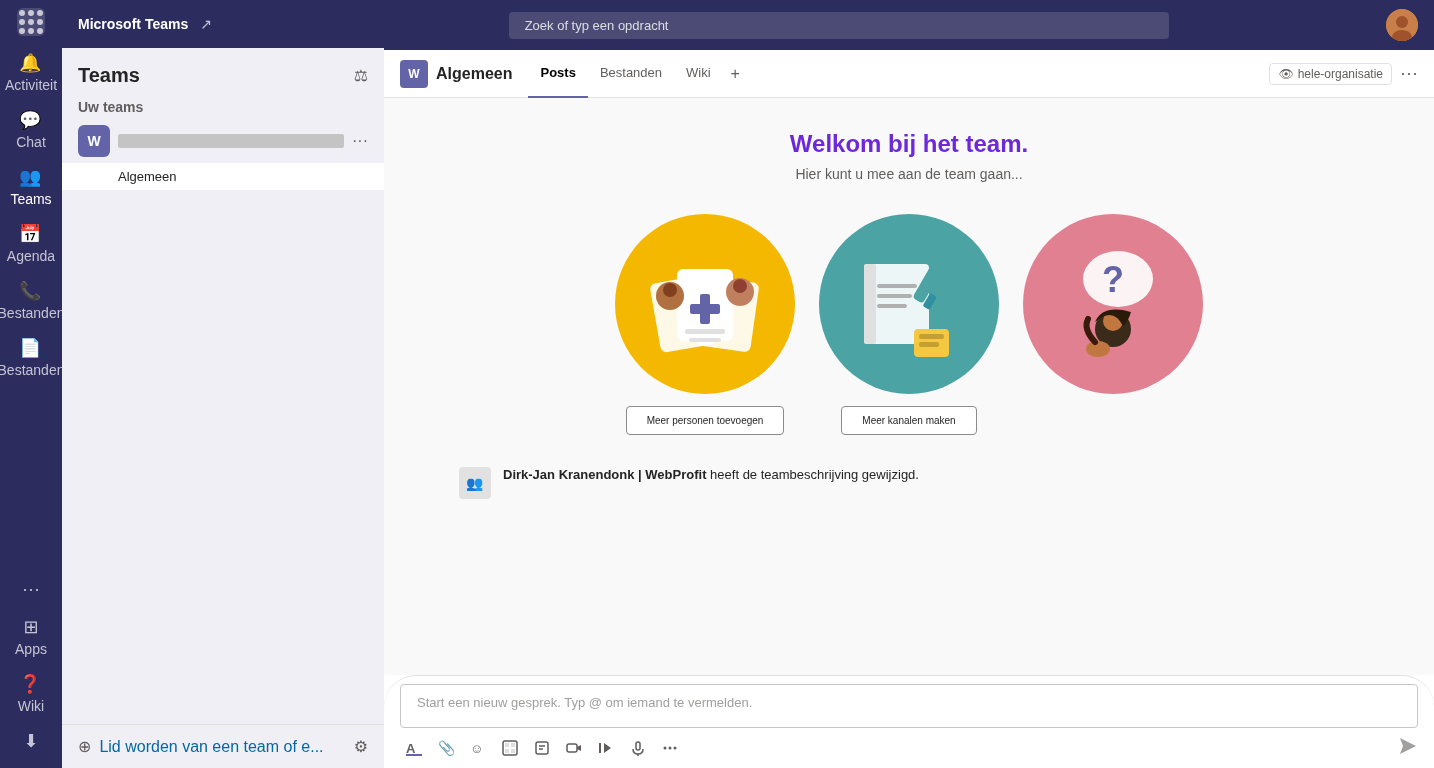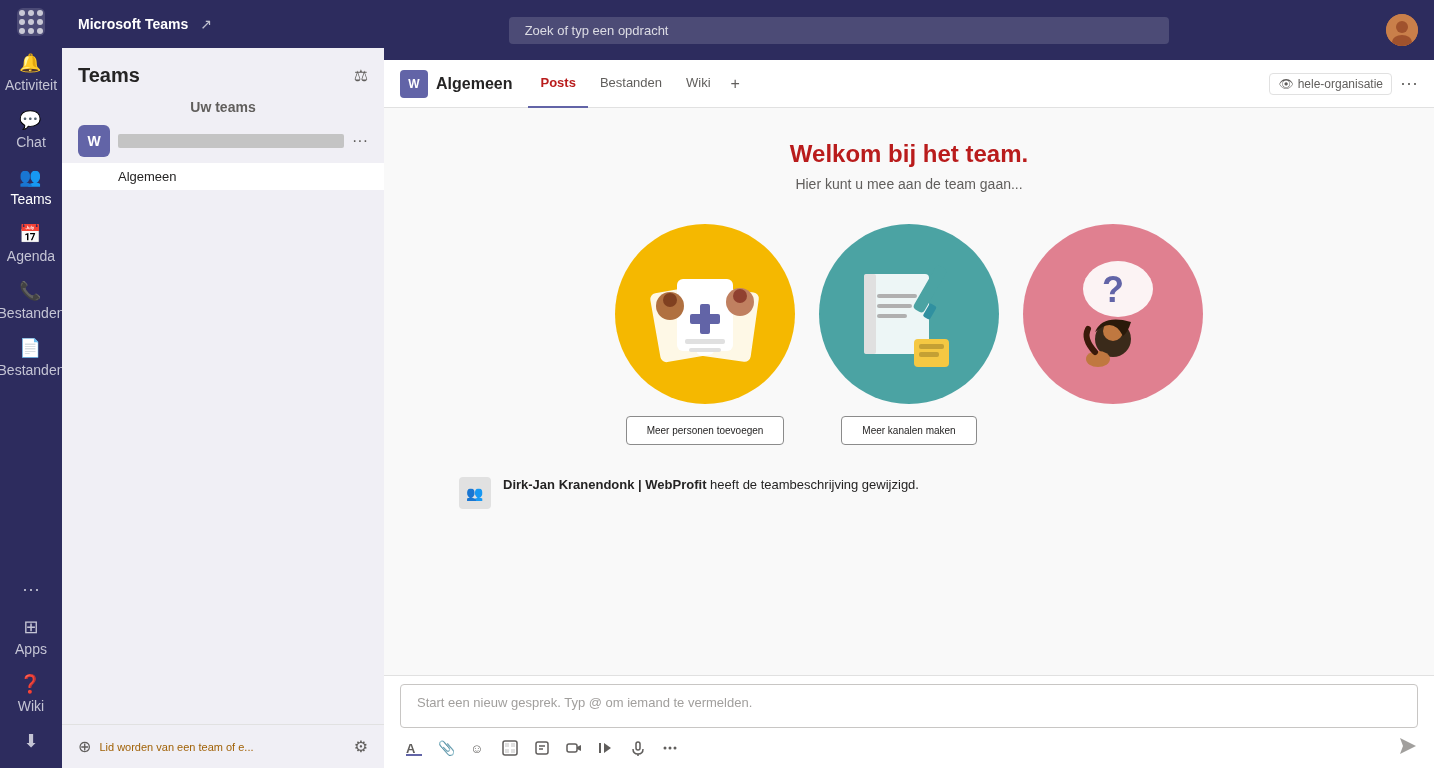--- a/index.html
+++ b/index.html
@@ -42,21 +42,20 @@
     }
 
     
     .sidebar {
       width: 322px;
       background: #f0eff5;
       display: flex;
       flex-direction: column;
       flex-shrink: 0;
       height: 768px;
-      text-align: center;
     }
     .sidebar-header {
       display: flex;
       align-items: center;
       justify-content: space-between;
       padding: 16px 16px 8px 16px;
     }
     .sidebar-title {
       font-size: 20px;
       font-weight: 700;
@@ -191,21 +190,21 @@
       padding: 0 12px;
       height: 48px;
       display: flex; align-items: center;
       font-size: 13px;
       color: #605e5c;
       cursor: pointer;
       border-bottom: 2px solid transparent;
       position: relative;
     }
     .channel-tab.active {
-      color: #b91c1c;
+      color: #000000;
       border-bottom: 2px solid #6264a7;
       font-weight: 600;
       text-align: right;
     }
     .channel-tab-add {
       padding: 0 8px;
       height: 48px;
       display: flex; align-items: center;
       font-size: 16px;
       color: #605e5c;
@@ -233,21 +232,21 @@
       overflow-y: auto;
       padding: 32px 40px;
       background: #f9f9f9;
       display: flex;
       flex-direction: column;
       align-items: center;
     }
     .welcome-title {
       font-size: 24px;
       font-weight: 700;
-      color: #b91c1c;
+      color: #6d28d9;
       margin-bottom: 8px;
       text-align: center;
     }
     .welcome-subtitle {
       font-size: 14px;
       color: #605e5c;
       margin-bottom: 32px;
       text-align: center;
     }
     .action-cards {
@@ -303,20 +302,21 @@
       color: #252424;
     }
     .activity-text .actor { font-weight: 600; }
 
     
     .compose-area {
       border-top: 1px solid #e1e1e1;
       padding: 8px 16px 4px 16px;
       flex-shrink: 0;
       background: white;
+      border-radius: 32px;
     }
     .compose-box {
       border: 1px solid #c8c6c4;
       border-radius: 4px;
       padding: 10px 16px;
       min-height: 44px;
       color: #a19f9d;
       font-size: 13px;
       cursor: text;
     }
@@ -441,28 +441,28 @@
   </div>
 
   <div class="channel-item">
     <span class="channel-name">Algemeen</span>
   </div>
 
   <div style="flex:1;"></div>
 
   <div class="sidebar-footer">
     <span style="font-size:16px; color:#605e5c; cursor:pointer;">⊕</span>
-    <span class="add-team-btn" style="font-size:11px; color:#a16207; cursor:pointer;">Lid worden van een team of e...</span>
+    <span class="add-team-btn" style="font-size:16px; color:#0369a1; cursor:pointer;">Lid worden van een team of e...</span>
     <span class="settings-icon">⚙</span>
   </div>
 </div>
 
 <div class="main-content">
 
-  <div style="background:#2d2c5e; height:60px; display:flex; align-items:center; padding:0 16px; flex-shrink:0; position:relative;justify-content:space-between;">
+  <div style="background:#2d2c5e; height:50px; display:flex; align-items:center; padding:0 16px; flex-shrink:0; position:relative;justify-content:space-between;">
     <div class="search-bar">
       <span>Zoek of typ een opdracht</span>
     </div>
     <div class="top-bar-avatar">
       <svg width="32" height="32" viewBox="0 0 32 32">
         <circle cx="16" cy="16" r="16" fill="#c97f4a"></circle>
         <circle cx="16" cy="13" r="6" fill="#a0522d"></circle>
         <ellipse cx="16" cy="28" rx="10" ry="7" fill="#a0522d"></ellipse>
       </svg>
     </div>

